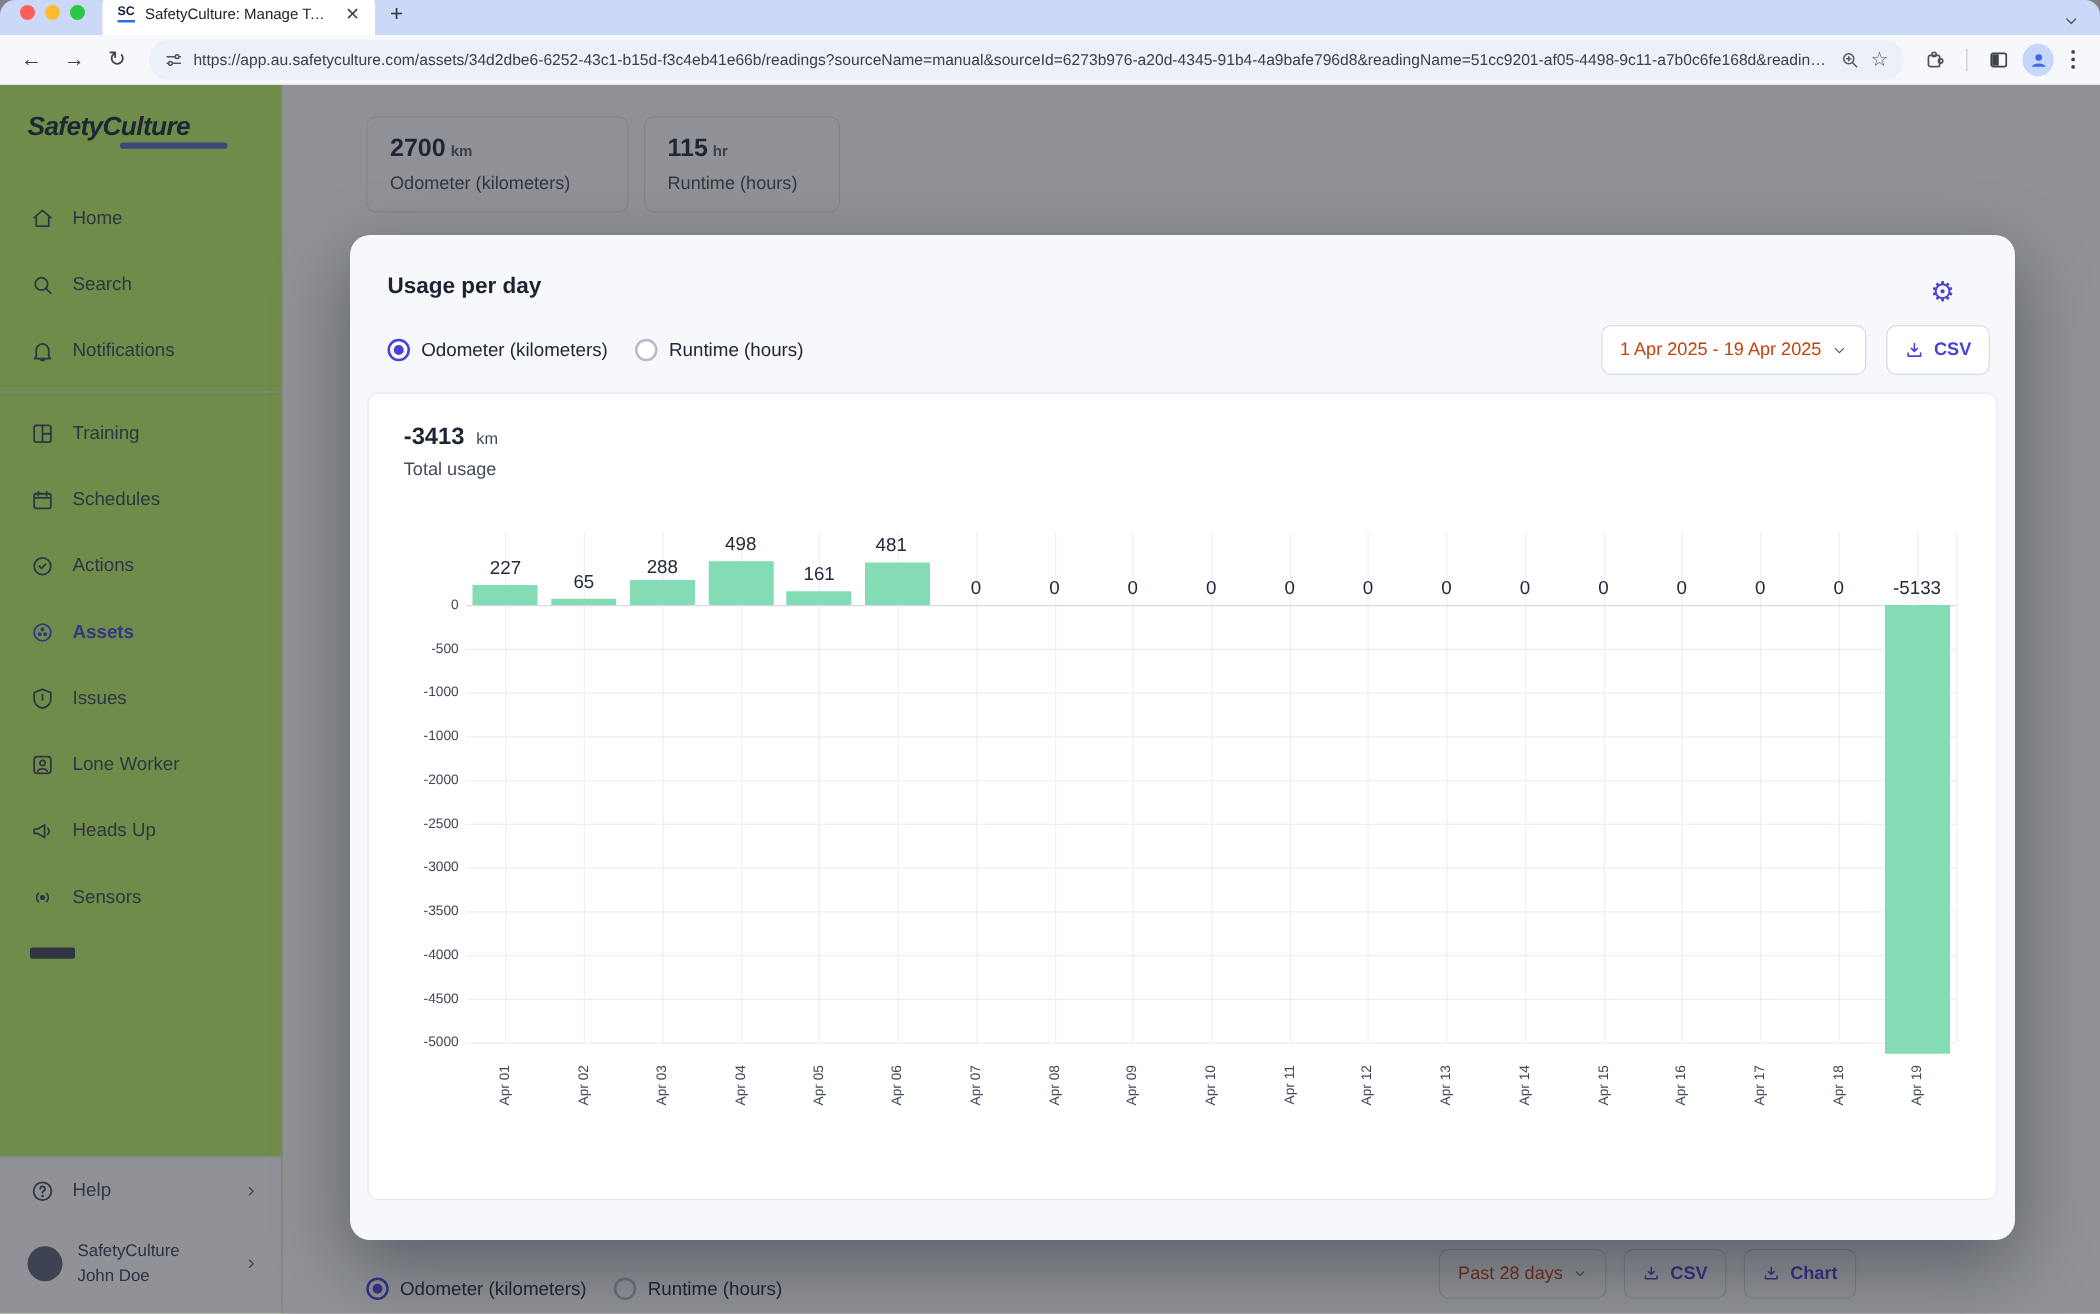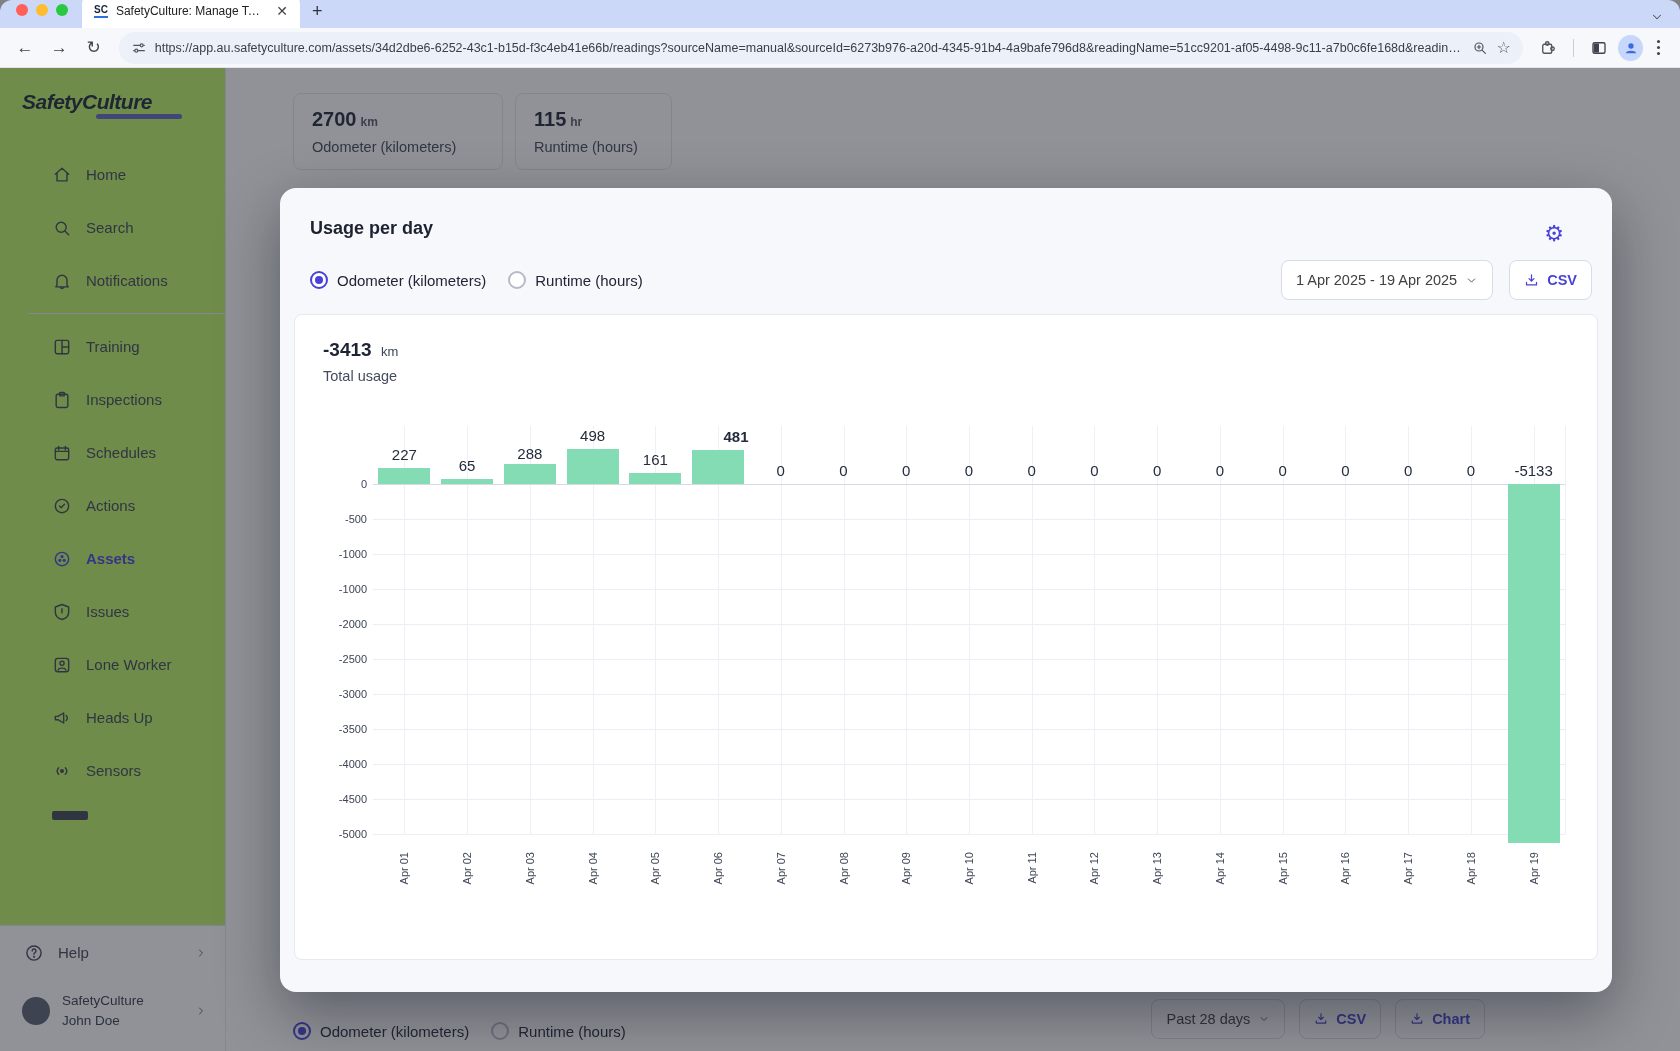--- a/index.html
+++ b/index.html
@@ -29,21 +29,21 @@
   .kebab { display:flex; flex-direction:column; gap:2.5px; padding:0 10px; }
   .kebab i { width:3.2px; height:3.2px; border-radius:50%; background:#3e434c; display:block; }
 
   
   .viewport { position:relative; flex:1 1 auto; background:#ffffff; overflow:hidden; }
 
   
   .sidebar { position:absolute; left:0; top:0; width:226px; height:100%; background:#bef264; border-right:1px solid #e7e9ef; padding-top:22px; }
   .logo { font-size:21px; font-weight:bold; color:#1b2437; letter-spacing:-0.5px; padding-left:22px; font-style:italic; position:relative; }
   .logo:after { content:""; position:absolute; left:96px; top:24px; width:86px; height:5px; background:#4a42d8; border-radius:3px; opacity:.8; }
-  .nav { margin-top:34px;padding-left:28px; }
+  .nav { margin-top:34px; }
   .nav-item { height:53px; display:flex; align-items:center; gap:14px; padding-left:24px; color:#3e4555; font-size:15px; cursor:pointer; }
   .nav-item.active { color:#4a42d8; font-weight:bold; }
   .nav-ic { width:20px; height:20px; display:flex; align-items:center; justify-content:center; flex:0 0 auto; }
   .nav-ic svg { width:20px; height:20px; stroke:currentColor; fill:none; stroke-width:1.7; stroke-linecap:round; stroke-linejoin:round; }
   .sb-divider { height:1px; background:#e7e9ef; margin:6px 0; }
   .clipped-label { width:36px; height:9px; border-radius:2px; background:#3e4555; margin:14px 0 10px 24px; }
   .sb-bottom { position:absolute; left:0; bottom:0; width:100%; background:#fff; padding-bottom:8px; }
   .sb-shadow { height:1px; background:#e2e4ec; box-shadow:0 -7px 9px -6px rgba(20,24,40,.28); }
   .nav-item .chev-r { margin-left:auto; margin-right:18px; }
   .profile { height:64px; display:flex; align-items:center; gap:12px; padding-left:22px; cursor:pointer; }
@@ -56,21 +56,21 @@
   .stat-card { background:#fff; border:1px solid #e3e5ee; border-radius:8px; padding:14px 18px; min-width:210px; }
   .stat-card.small { min-width:157px; }
   .stat-val { font-size:20px; font-weight:bold; color:#1d2536; }
   .stat-unit { font-size:12px; font-weight:bold; color:#525a6b; margin-left:4px; }
   .stat-label { font-size:14.5px; color:#3f4756; margin-top:8px; }
 
   
   .bottom-strip { position:absolute; left:293px; top:930px; width:1192px; display:flex; align-items:center; }
   .bottom-strip .radio-row { margin-top:24px; }
   .bs-buttons { margin-left:auto; display:flex; gap:14px; }
-  .btn { height:40px; border:1px solid #d8dbe8; background:#fff; border-radius:8px; display:flex; align-items:center; gap:8px; padding:0 14px; font-size:14.5px; color:#404040; cursor:pointer; }
+  .btn { height:40px; border:1px solid #d8dbe8; background:#fff; border-radius:8px; display:flex; align-items:center; gap:8px; padding:0 14px; font-size:14.5px; color:#c2410c; cursor:pointer; }
   .btn.indigo { color:#4a42d8; font-weight:bold; }
 
   
   .overlay { position:absolute; inset:0; background:rgba(33,37,48,0.5); z-index:5; }
   .modal { position:absolute; left:280px; top:120px; width:1332px; height:804px; background:#f7f8fb; border-radius:16px; z-index:10; box-shadow:0 20px 60px rgba(10,14,28,.4); }
   .modal-head { display:flex; align-items:flex-start; padding:30px 48px 0 30px; }
   .modal-title { font-size:18px; font-weight:bold; color:#1c2230; }
   .gear { margin-left:auto; font-size:22px; color:#4a42d8; line-height:20px; cursor:pointer; margin-top:6px; }
   .controls { display:flex; align-items:center; padding:16px 20px 14px 30px; }
   .radio-row { display:flex; align-items:center; gap:22px; }
@@ -201,29 +201,20 @@
         </div>
         <div class="sb-divider"></div>
         <div class="nav-item">
           <span class="nav-ic">
               <svg viewBox="0 0 24 24">
                 <rect x="4" y="4" width="16" height="16" rx="2"></rect>
                 <path d="M12 4v16M12 12h8"></path>
               </svg>
             </span>
           <span>Training</span>
-        </div>
-        <div class="nav-item">
-          <span class="nav-ic">
-              <svg viewBox="0 0 24 24">
-                <rect x="5" y="5" width="14" height="16" rx="2"></rect>
-                <rect x="9" y="3" width="6" height="4" rx="1"></rect>
-              </svg>
-            </span>
-          <span>Inspections</span>
         </div>
         <div class="nav-item">
           <span class="nav-ic">
               <svg viewBox="0 0 24 24">
                 <rect x="4" y="6" width="16" height="14" rx="2"></rect>
                 <path d="M4 10h16M8 4v4M16 4v4"></path>
               </svg>
             </span>
           <span>Schedules</span>
         </div>
@@ -453,21 +444,21 @@
             <div class="bar" style="left: 180.842px; top: 73.84px; width: 52px; height: 20.16px; background: rgb(132, 220, 181);"></div>
             <div class="bar-label" style="left: 171.842px; top: 55px;">288</div>
             <div class="xtick" style="left: 178.842px; top: 484px;">Apr 03</div>
             <div class="bar" style="left: 243.579px; top: 59.14px; width: 52px; height: 34.86px; background: rgb(132, 220, 181);"></div>
             <div class="bar-label" style="left: 234.579px; top: 37.14px;">498</div>
             <div class="xtick" style="left: 241.579px; top: 484px;">Apr 04</div>
             <div class="bar" style="left: 306.316px; top: 82.73px; width: 52px; height: 11.27px; background: rgb(132, 220, 181);"></div>
             <div class="bar-label" style="left: 297.316px; top: 60.73px;">161</div>
             <div class="xtick" style="left: 304.316px; top: 484px;">Apr 05</div>
             <div class="bar" style="left: 369.053px; top: 60.33px; width: 52px; height: 33.67px; background: rgb(132, 220, 181);"></div>
-            <div class="bar-label" style="left: 378px; top: 38.33px; font-weight: bold;">481</div>
+            <div class="bar-label" style="left: 355px; top: 38.33px;">481</div>
             <div class="xtick" style="left: 367.053px; top: 484px;">Apr 06</div>
             <div class="bar-label" style="left: 422.789px; top: 72px;">0</div>
             <div class="xtick" style="left: 429.789px; top: 484px;">Apr 07</div>
             <div class="bar-label" style="left: 485.526px; top: 72px;">0</div>
             <div class="xtick" style="left: 492.526px; top: 484px;">Apr 08</div>
             <div class="bar-label" style="left: 548.263px; top: 72px;">0</div>
             <div class="xtick" style="left: 555.263px; top: 484px;">Apr 09</div>
             <div class="bar-label" style="left: 611px; top: 72px;">0</div>
             <div class="xtick" style="left: 618px; top: 484px;">Apr 10</div>
             <div class="bar-label" style="left: 673.737px; top: 72px;">0</div>

